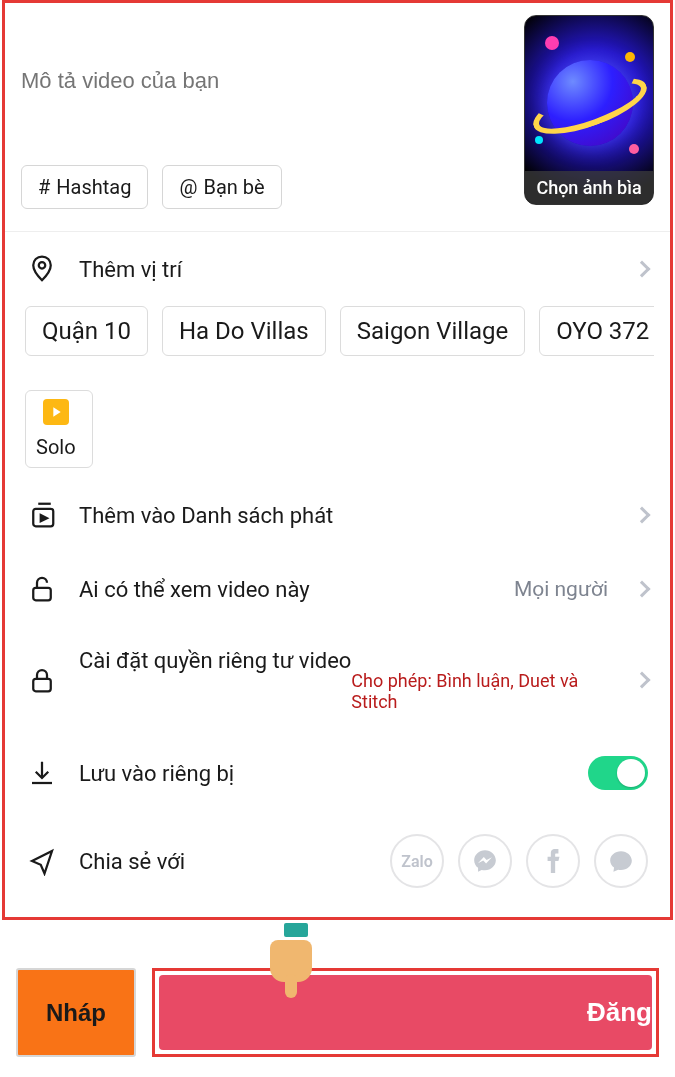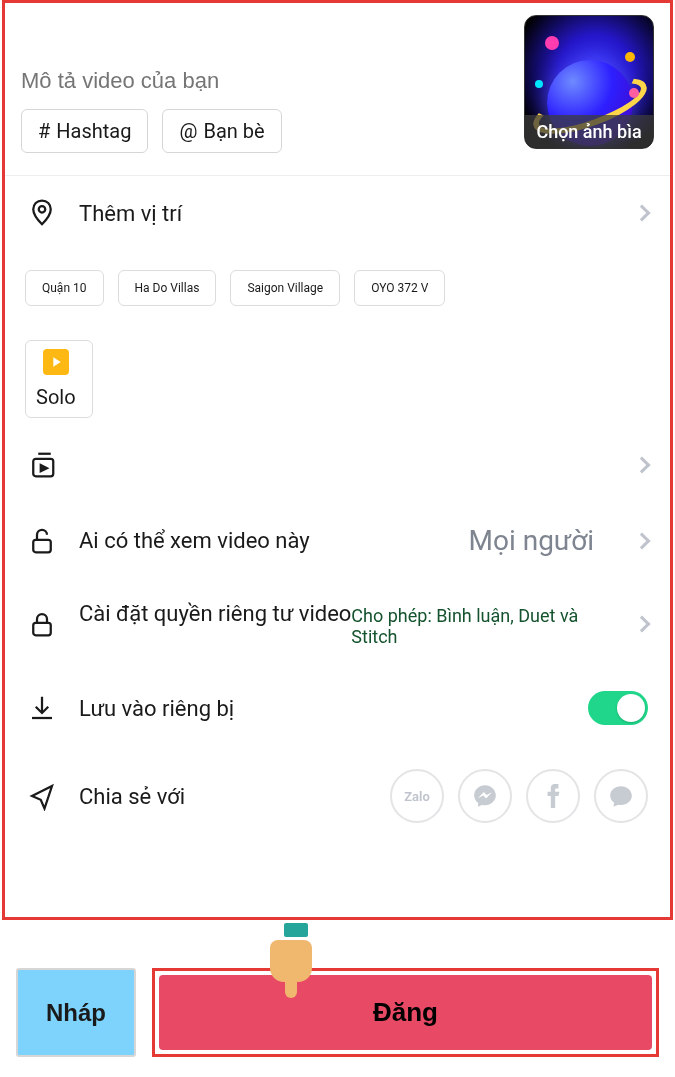--- a/index.html
+++ b/index.html
@@ -30,21 +30,21 @@
     border: none;
     outline: none;
     font-size: 22px;
     color: #9da3ad;
     background: transparent;
     padding-top: 2px;
     height: 130px;
   }
   .cover {
     width: 130px;
-    height: 134px;
+    height: 190px;
     border-radius: 12px;
     background: radial-gradient(circle at 55% 42%, #3a3bff 0%, #2517c9 35%, #000 80%);
     position: relative;
     overflow: hidden;
     border: 1px solid #333;
     flex-shrink: 0;
   }
   .cover .planet {
     position: absolute;
     width: 86px; height: 86px;
@@ -108,27 +108,27 @@
     cursor: pointer;
     justify-content: space-between;
   }
   .row .label {
     font-size: 22px;
     color: #1a1a1a;
     flex: 1;
   }
   .row .sublabel {
     font-size: 18px;
-    color: #14532d;
-    margin-top: 4px;
+    color: #b91c1c;
+    margin-top: 22px;
   }
   .row .value {
-    font-size: 28px;
+    font-size: 21px;
     color: #7e8490;
-    margin-right: 20px;
+    margin-right: 6px;
   }
   .chev {
     width: 12px; height: 12px;
     border-right: 3px solid #bfc3cc;
     border-bottom: 3px solid #bfc3cc;
     transform: rotate(-45deg);
     flex-shrink: 0;
   }
   .icon-svg {
     width: 30px; height: 30px;
@@ -139,26 +139,25 @@
     display: flex;
     gap: 14px;
     overflow: hidden;
     padding: 0 4px 4px 4px;
     margin-bottom: 8px;
   }
   .loc-chip {
     border: 1.5px solid #dcdcdc;
     border-radius: 6px;
     padding: 10px 16px;
-    font-size: 12px;
+    font-size: 24px;
     color: #1a1a1a;
     white-space: nowrap;
     flex-shrink: 0;
     cursor: pointer;
-    margin-top: 20px;
   }
   .solo-chips {
     display: flex;
     margin-top: 30px;
     padding-left: 4px;
     margin-bottom: 10px;
   }
   .solo-chip {
     border: 1.5px solid #dcdcdc;
     border-radius: 6px;
@@ -199,60 +198,61 @@
     display: flex;
     gap: 14px;
   }
   .share-c {
     width: 54px; height: 54px;
     border: 2px solid #e4e4e6;
     border-radius: 50%;
     display: flex;
     align-items: center; justify-content: center;
     color: #bfc3cc;
-    font-size: 13px;
+    font-size: 16px;
     font-weight: 600;
     cursor: pointer;
   }
   .bottom-area {
     position: absolute;
     left: 0; right: 0; bottom: 0;
     padding: 0 16px 20px 16px;
   }
   .btn-row {
     display: flex;
     gap: 16px;
     align-items: stretch;
   }
   .draft-btn {
     border: 2px solid #d6d6d6;
-    background: #7dd3fc;
+    background: #f97316;
     padding: 20px 28px;
     font-size: 24px;
     font-weight: 600;
     color: #1a1a1a;
     border-radius: 3px;
     cursor: pointer;
   }
   .post-wrap {
     flex: 1;
     border: 3px solid #e53935;
     padding: 4px;
     position: relative;
   }
   .post-btn {
     width: 100%;
     background: #e84a65;
-    color: #000000;
+    color: #ffffff;
     border: none;
     font-size: 26px;
     font-weight: 600;
     padding: 22px 0;
     border-radius: 4px;
     cursor: pointer;
+    text-align: right;
   }
   .hand {
     position: absolute;
     top: -48px; left: 115px;
     width: 52px; height: 62px;
     pointer-events: none;
   }
   .hand .cap {
     width: 24px; height: 14px;
     background: #26a69a;
@@ -331,20 +331,21 @@
       <span>Solo</span>
     </div>
   </div>
 
   <div class="row">
     <svg class="icon-svg" viewBox="0 0 24 24" fill="none" stroke="currentColor" stroke-width="1.8">
       <rect x="5" y="7" width="16" height="14" rx="2"></rect>
         <path d="M9 3h10"></path>
         <path d="M11 12l5 2.5L11 17z" fill="currentColor"></path>
     </svg>
+    <span class="label">Thêm vào Danh sách phát</span>
     <span class="chev"></span>
   </div>
 
   <div class="row">
     <svg class="icon-svg" viewBox="0 0 24 24" fill="none" stroke="currentColor" stroke-width="1.8">
       <rect x="5" y="11" width="14" height="10" rx="2"></rect>
         <path d="M8 11V7a4 4 0 0 1 8 0"></path>
     </svg>
     <span class="label">Ai có thể xem video này</span>
     <span class="value">Mọi người</span>

